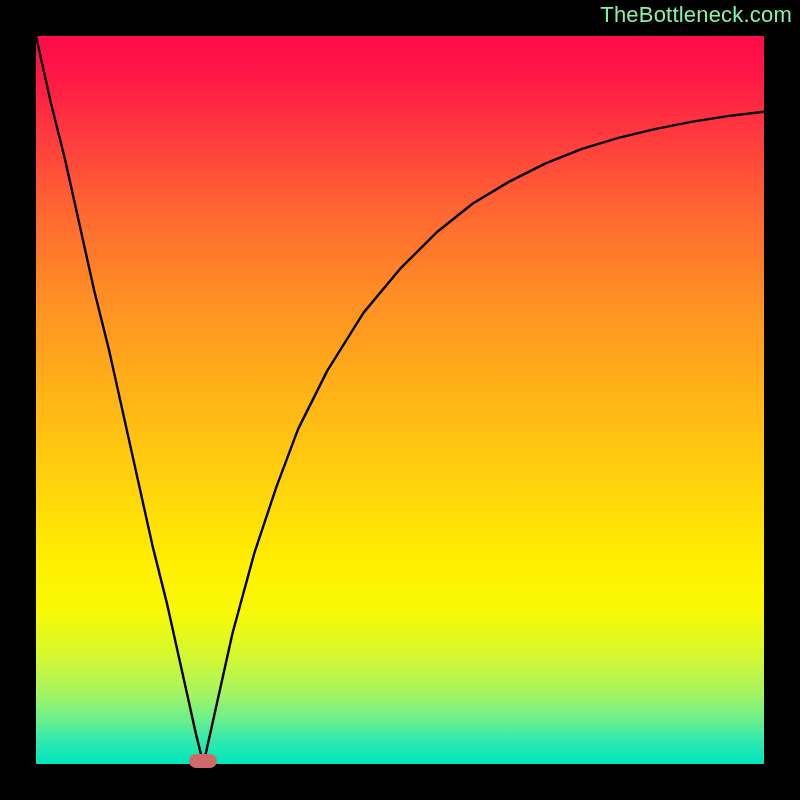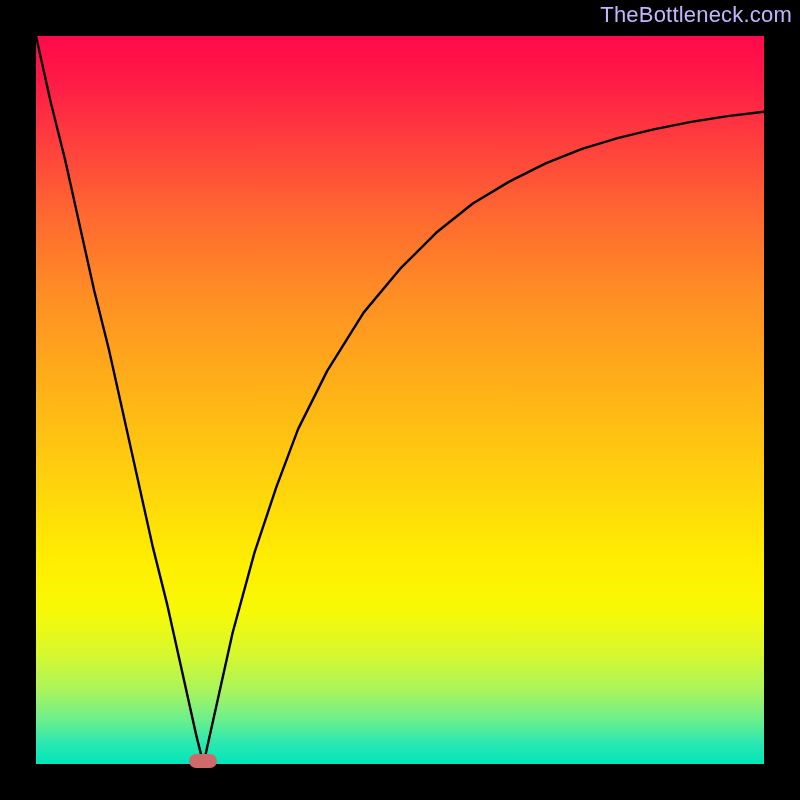--- a/index.html
+++ b/index.html
@@ -38,21 +38,21 @@
       #a8f45e 90%,
       #6aef8e 94%,
       #2de8b0 97%,
       #00e6bb 100%
     );
   }
   .watermark {
     position: absolute;
     top: 2px;
     right: 8px;
-    color: #c4b5fd;
+    color: #86efac;
     font-size: 22px;
     font-weight: 400;
     letter-spacing: 0.2px;
     user-select: none;
   }
   .curve-svg {
     position: absolute;
     left: 0;
     top: 0;
     width: 728px;

